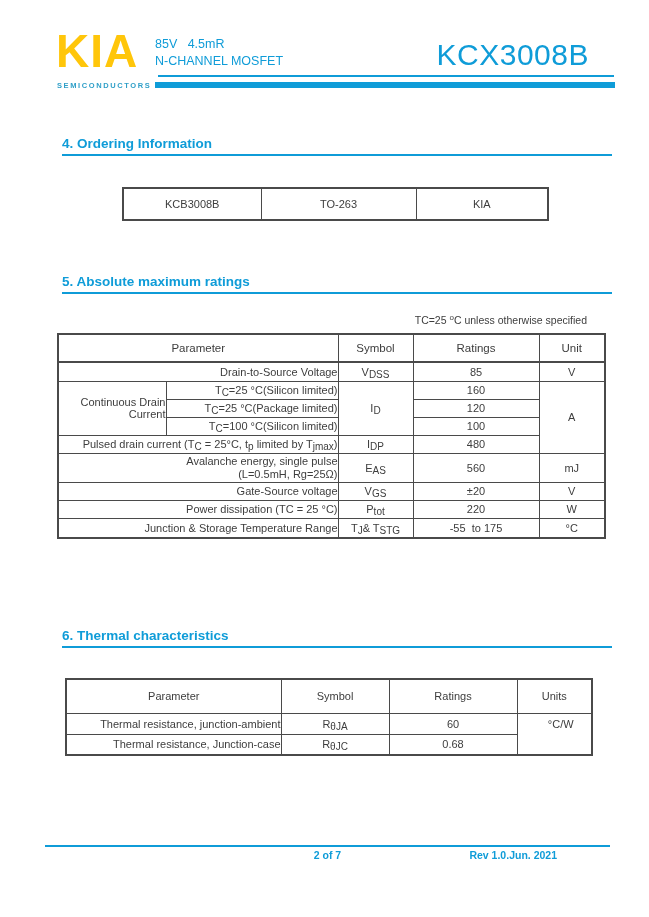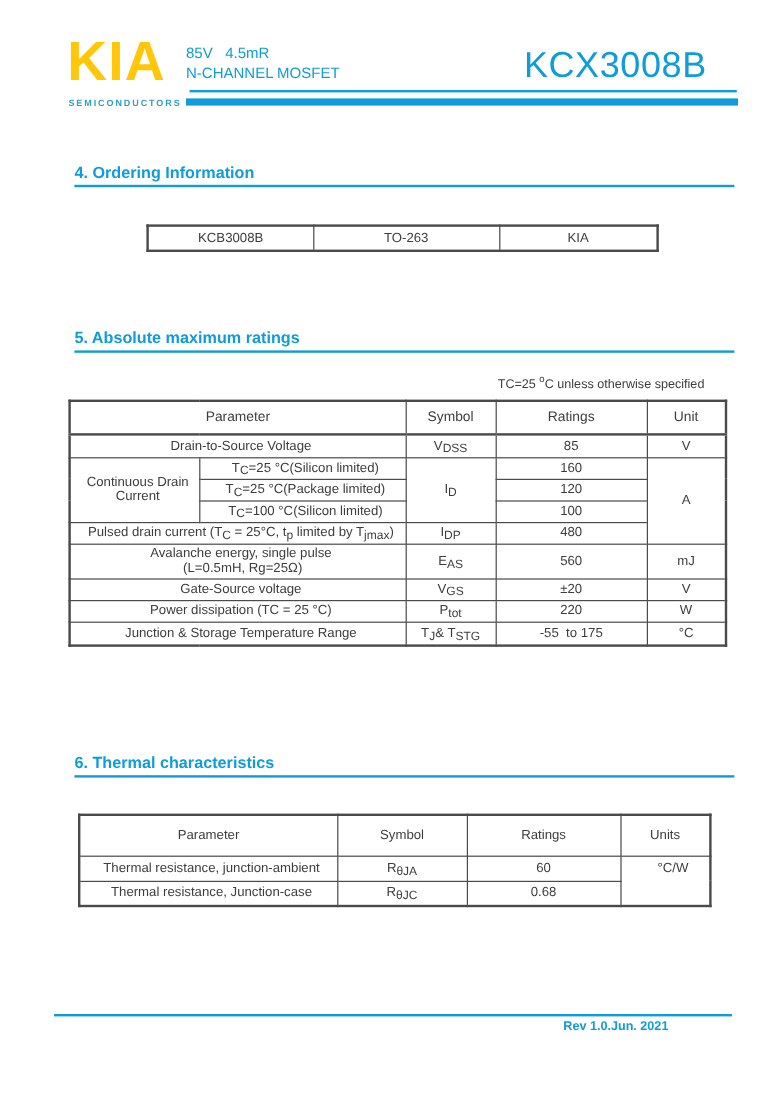--- a/index.html
+++ b/index.html
@@ -15,28 +15,28 @@
   .rule-thin { position:absolute; left:158px; top:75px; width:456px; height:2px; background:#0f9cd8; }
   .rule-thick { position:absolute; left:155px; top:82px; width:460px; height:6px; background:#0f9cd8; }
 
   
   .sec-title { position:absolute; left:62px; color:#0f9cd8; font-weight:bold; font-size:13.5px; }
   .sec-rule { position:absolute; left:62px; width:550px; height:2px; background:#0f9cd8; }
 
   
   .tbl { position:absolute; border-collapse:collapse; table-layout:fixed; font-size:11px; color:#3d3d3d; border:2px solid #4a4a4a; }
   .tbl td { border:1px solid #4a4a4a; text-align:center; vertical-align:middle; overflow:hidden; }
-  .tbl td.pl { text-align:center; padding-left:5px; }
+  .tbl td.pl { text-align:right; padding-left:5px; }
   .pre { white-space:pre; }
   sub { font-size:10px; vertical-align:-2px; line-height:0; }
   sup { font-size:8px; line-height:0; }
 
   
   .ordering-tbl { left:122px; top:187px; }
-  .ordering-tbl tr { height:21px; }
+  .ordering-tbl tr { height:32px; }
   .ordering-tbl tr.hrow { height:25px; }
 
   
   .note { position:absolute; left:317px; top:314px; width:270px; text-align:right; font-size:10.5px; color:#3d3d3d; }
   .abs-tbl { left:57px; top:333px; }
   .abs-tbl tr.hrow { height:28px; }
   .abs-tbl tr.hrow td { border-bottom:2px solid #4a4a4a; font-size:11.5px; }
   .abs-tbl tr.r1 { height:19px; }
   .abs-tbl tr.r2, .abs-tbl tr.r3, .abs-tbl tr.r4, .abs-tbl tr.r5,
   .abs-tbl tr.r7, .abs-tbl tr.r8 { height:18px; }
@@ -188,15 +188,16 @@
       </tr>
       <tr>
         <td class="pl">Thermal resistance, Junction-case</td>
         <td>R<sub>θJC</sub></td>
         <td>0.68</td>
       </tr>
     </tbody>
   </table>
 
   <div class="footer-rule"></div>
+  <div class="footer-page">2 of 7</div>
   <div class="footer-rev">Rev 1.0.Jun. 2021</div>
 
 </div>
 
 </body></html>

